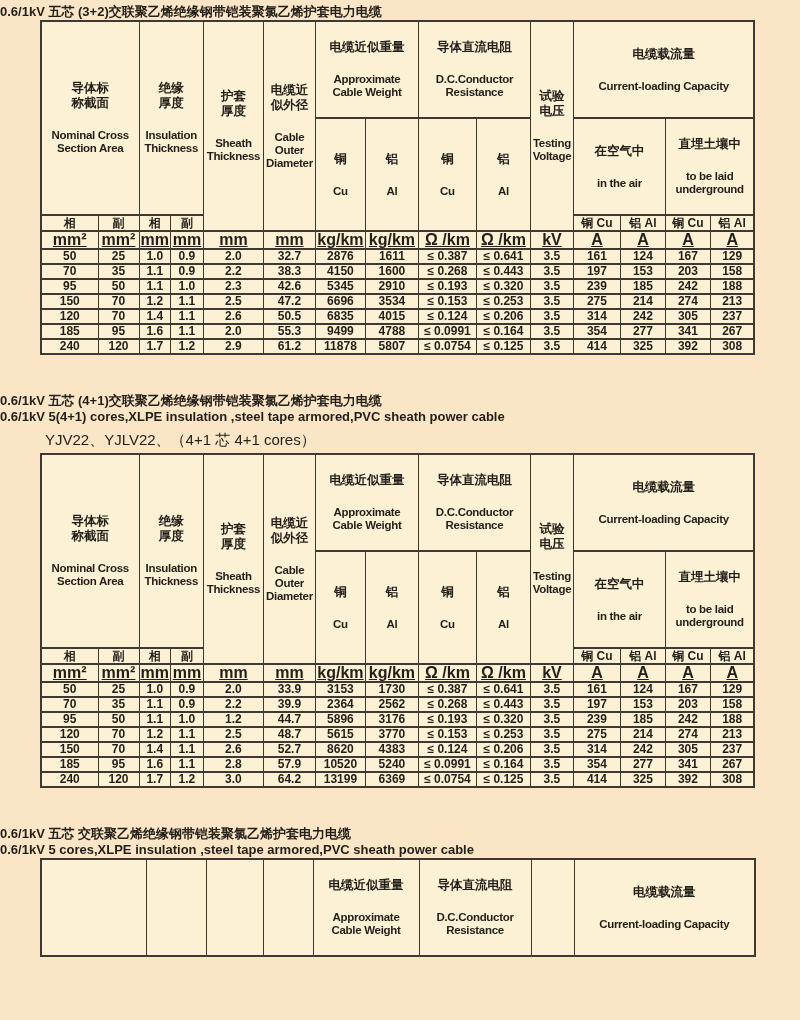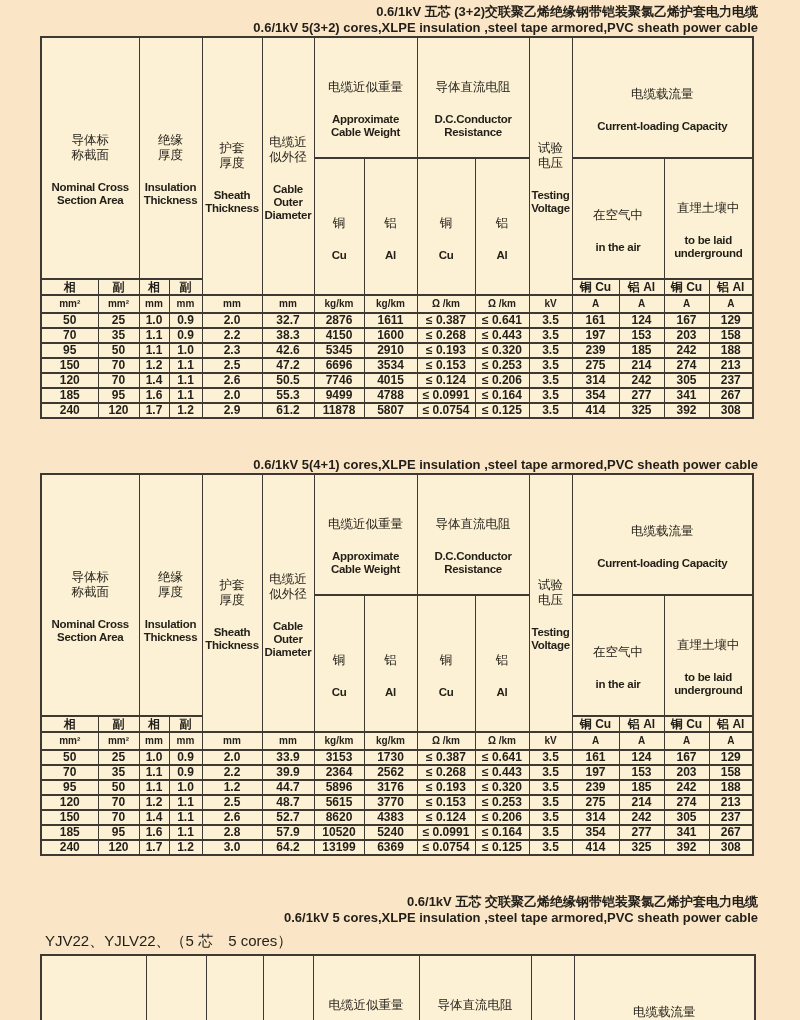--- a/index.html
+++ b/index.html
@@ -14,21 +14,21 @@
     background:var(--page-bg);
     color:var(--ink);
     font-family:"Liberation Sans","DejaVu Sans",sans-serif;
     overflow:hidden;
   }
   .doc{padding-top:4px;}
   .sec{margin-top:0;}
   .sec + .sec{margin-top:38px;}
   .t-cn,.t-en{
     margin:0 42px 0 0;
-    text-align:right;
+    text-align:left;
     font-size:13px;
     font-weight:bold;
     line-height:16px;
     white-space:nowrap;
   }
   .model{
     margin:5px 0 4px 45px;
     font-size:15px;
     font-weight:normal;
     line-height:19px;
@@ -44,38 +44,37 @@
     border:1px solid var(--line);
     border-top-width:2px;
     border-bottom-width:2px;
     padding:0 1px;
     text-align:center;
     vertical-align:middle;
     white-space:pre-line;
     overflow:hidden;
   }
   thead th{font-weight:bold;}
-  thead .cn{font-size:12.5px;line-height:15px;font-weight:normal;margin-top:24px;}
+  thead .cn{font-size:12.5px;line-height:15px;font-weight:bold;}
   thead .en{font-size:11.5px;line-height:13px;font-weight:bold;letter-spacing:-0.3px;}
   tr.r1{height:46px;}
   tr.r2{height:36px;}
   tr.r3{height:16px;}
   tr.r3 th{font-size:12px;line-height:14px;}
   tr.r4{height:18px;}
-  tr.r4 th{font-size:10px;line-height:14px;}
+  tr.r4 th{font-size:16px;line-height:14px;text-decoration:underline;}
   tbody tr{height:14px;padding-left:10px;}
   tbody td{font-size:12px;font-weight:bold;line-height:13px;}
 </style>
 </head>
 <body>
 
 <main class="doc" id="doc">
   <section class="sec">
     <h2 class="t-cn">0.6/1kV 五芯 (3+2)交联聚乙烯绝缘钢带铠装聚氯乙烯护套电力电缆</h2>
-    <h3 class="t-en">0.6/1kV 5(3+2) cores,XLPE insulation ,steel tape armored,PVC sheath power cable</h3>
     <table class="spec">
       <colgroup>
         <col style="width:57px">
           <col style="width:41px">
           <col style="width:30px">
           <col style="width:33px">
         <col style="width:60px">
           <col style="width:52px">
           <col style="width:50px">
           <col style="width:53px">
@@ -259,21 +258,21 @@
             <td>274</td>
             <td>213</td>
           </tr>
           <tr>
             <td>120</td>
             <td>70</td>
             <td>1.4</td>
             <td>1.1</td>
             <td>2.6</td>
             <td>50.5</td>
-            <td>7746</td>
+            <td>6835</td>
             <td>4015</td>
             <td>≤ 0.124</td>
             <td>≤ 0.206</td>
             <td>3.5</td>
             <td>314</td>
             <td>242</td>
             <td>305</td>
             <td>237</td>
           </tr>
           <tr>
@@ -308,21 +307,23 @@
             <td>414</td>
             <td>325</td>
             <td>392</td>
             <td>308</td>
           </tr>
         </tbody>
     </table>
   </section>
 
   <section class="sec">
+    <h2 class="t-cn">0.6/1kV 五芯 (4+1)交联聚乙烯绝缘钢带铠装聚氯乙烯护套电力电缆</h2>
     <h3 class="t-en">0.6/1kV 5(4+1) cores,XLPE insulation ,steel tape armored,PVC sheath power cable</h3>
+    <p class="model">YJV22、YJLV22、（4+1 芯 4+1 cores）</p>
     <table class="spec">
       <colgroup>
         <col style="width:57px">
           <col style="width:41px">
           <col style="width:30px">
           <col style="width:33px">
         <col style="width:60px">
           <col style="width:52px">
           <col style="width:50px">
           <col style="width:53px">
@@ -557,21 +558,20 @@
             <td>392</td>
             <td>308</td>
           </tr>
         </tbody>
     </table>
   </section>
 
   <section class="sec">
     <h2 class="t-cn">0.6/1kV 五芯 交联聚乙烯绝缘钢带铠装聚氯乙烯护套电力电缆</h2>
     <h3 class="t-en">0.6/1kV 5 cores,XLPE insulation ,steel tape armored,PVC sheath power cable</h3>
-    <p class="model">YJV22、YJLV22、（5 芯　5 cores）</p>
     <table class="spec">
       <colgroup>
         <col style="width:105px">
           <col style="width:60px">
           <col style="width:57px">
           <col style="width:50px">
         <col style="width:53px">
           <col style="width:53px">
           <col style="width:58px">
           <col style="width:54px">

